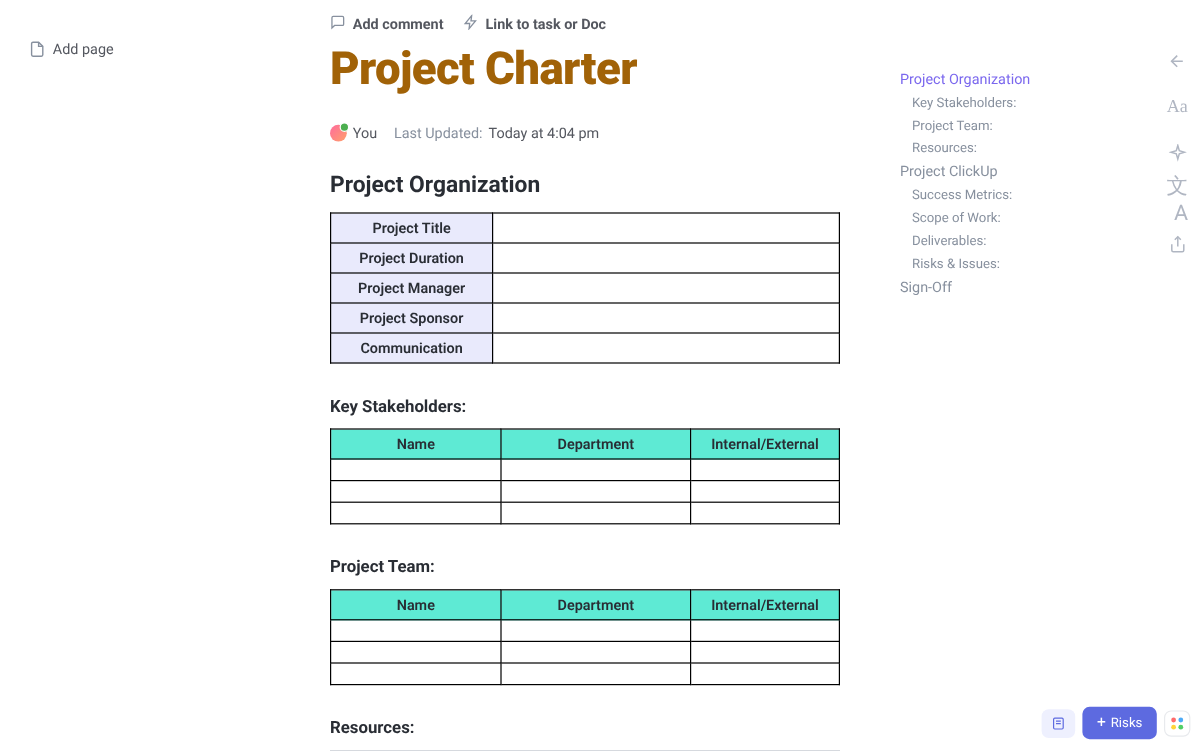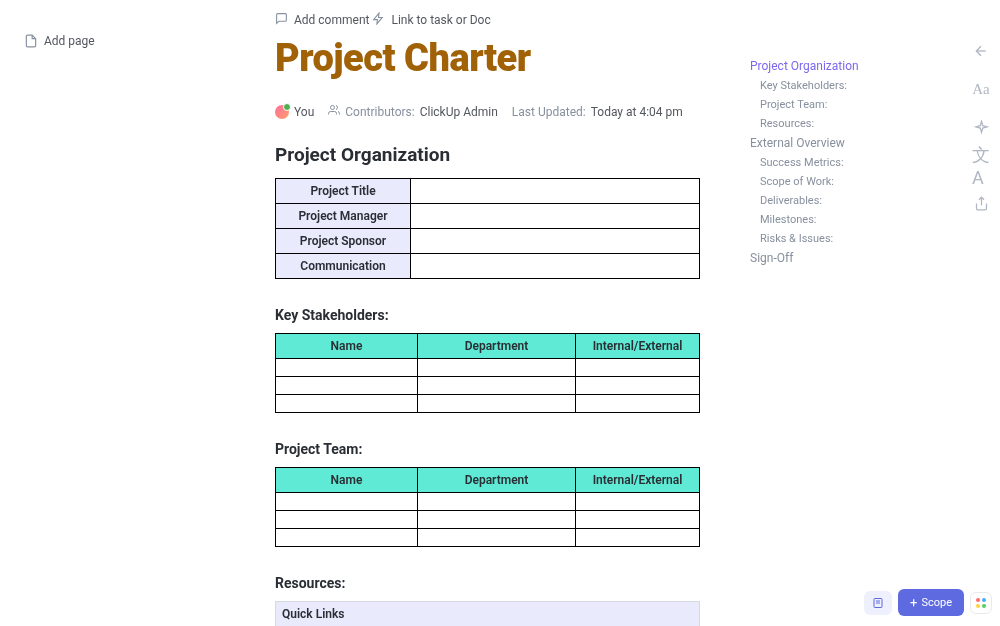--- a/index.html
+++ b/index.html
@@ -31,24 +31,25 @@
       height: 14px;
     }
     .main-content {
       position: absolute;
       top: 12px;
       left: 275px;
       width: 425px;
     }
     .top-actions {
       display: flex;
-      gap: 3px;
+      gap: 16px;
       font-size: 12px;
       color: #54575f;
       margin-bottom: 8px;
+      font-weight: bold;
     }
     .action-item {
       display: flex;
       align-items: center;
       gap: 6px;
     }
     .doc-title {
       font-size: 38px;
       font-weight: 900;
       color: #a16207;
@@ -158,20 +159,21 @@
       font-size: 11px;
     }
     .right-icons {
       position: absolute;
       top: 42px;
       right: 10px;
       display: flex;
       flex-direction: column;
       gap: 20px;
       color: #87909e;
+      text-align: right;
     }
     .right-icon {
       width: 18px;
       height: 18px;
       display: flex;
       align-items: center;
       justify-content: center;
       cursor: pointer;
     }
     .bottom-actions {
@@ -248,43 +250,35 @@
   </div>
 
   <h1 class="doc-title">Project Charter</h1>
 
   <div class="meta-row">
     <div class="meta-item">
       <span class="avatar"></span>
       <span>You</span>
     </div>
     <div class="meta-item">
-      <span>
-        <svg viewBox="0 0 24 24" width="12" height="12" fill="none" stroke="#87909e" stroke-width="2">
-          <path d="M17 21v-2a4 4 0 0 0-4-4H5a4 4 0 0 0-4 4v2"></path>
-          <circle cx="9" cy="7" r="4"></circle>
-          <path d="M23 21v-2a4 4 0 0 0-3-3.87"></path>
-          <path d="M16 3.13a4 4 0 0 1 0 7.75"></path>
-        </svg>
-      </span>
-      <span class="meta-label">Contributors:</span>
-      <span class="meta-value">ClickUp Admin</span>
-    </div>
-    <div class="meta-item">
       <span class="meta-label">Last Updated:</span>
       <span class="meta-value">Today at 4:04 pm</span>
     </div>
   </div>
 
   <h2 class="section-heading">Project Organization</h2>
 
   <table>
     <tbody>
         <tr>
           <td class="row-header">Project Title</td>
+          <td></td>
+        </tr>
+    <tr>
+          <td class="row-header">Project Duration</td>
           <td></td>
         </tr>
     <tr>
           <td class="row-header">Project Manager</td>
           <td></td>
         </tr>
     <tr>
           <td class="row-header">Project Sponsor</td>
           <td></td>
         </tr>
@@ -355,25 +349,24 @@
     <div class="quick-links-header">Quick Links</div>
 
   </div>
 </div>
 
 <div class="outline">
   <div class="outline-item active">Project Organization</div>
   <div class="outline-item sub">Key Stakeholders:</div>
   <div class="outline-item sub">Project Team:</div>
   <div class="outline-item sub">Resources:</div>
-  <div class="outline-item">External Overview</div>
+  <div class="outline-item">Project ClickUp</div>
   <div class="outline-item sub">Success Metrics:</div>
   <div class="outline-item sub">Scope of Work:</div>
   <div class="outline-item sub">Deliverables:</div>
-  <div class="outline-item sub">Milestones:</div>
   <div class="outline-item sub">Risks &amp; Issues:</div>
   <div class="outline-item">Sign-Off</div>
 </div>
 
 <div class="right-icons">
   <div class="right-icon">
     <svg viewBox="0 0 24 24" width="16" height="16" fill="none" stroke="#b0b6c2" stroke-width="2">
         <path d="M19 12H5"></path>
         <path d="M12 19l-7-7 7-7"></path>
       </svg>
@@ -401,21 +394,21 @@
 <div class="bottom-actions">
   <div class="chip">
     <svg viewBox="0 0 24 24" width="12" height="12" fill="none" stroke="#5d6ae0" stroke-width="2">
         <rect x="4" y="3" width="16" height="18" rx="2"></rect>
         <line x1="8" y1="8" x2="16" y2="8"></line>
         <line x1="8" y1="12" x2="16" y2="12"></line>
       </svg>
   </div>
   <div class="chip task">
     <span style="font-size:13px;">+</span>
-    <span>Scope</span>
+    <span>Risks</span>
   </div>
   <div class="chip apps">
     <div class="apps-grid">
       <div class="apps-dot" style="background:#ff6b6b"></div>
       <div class="apps-dot" style="background:#4dabf7"></div>
       <div class="apps-dot" style="background:#ffd43b"></div>
       <div class="apps-dot" style="background:#51cf66"></div>
     </div>
   </div>
 </div>

